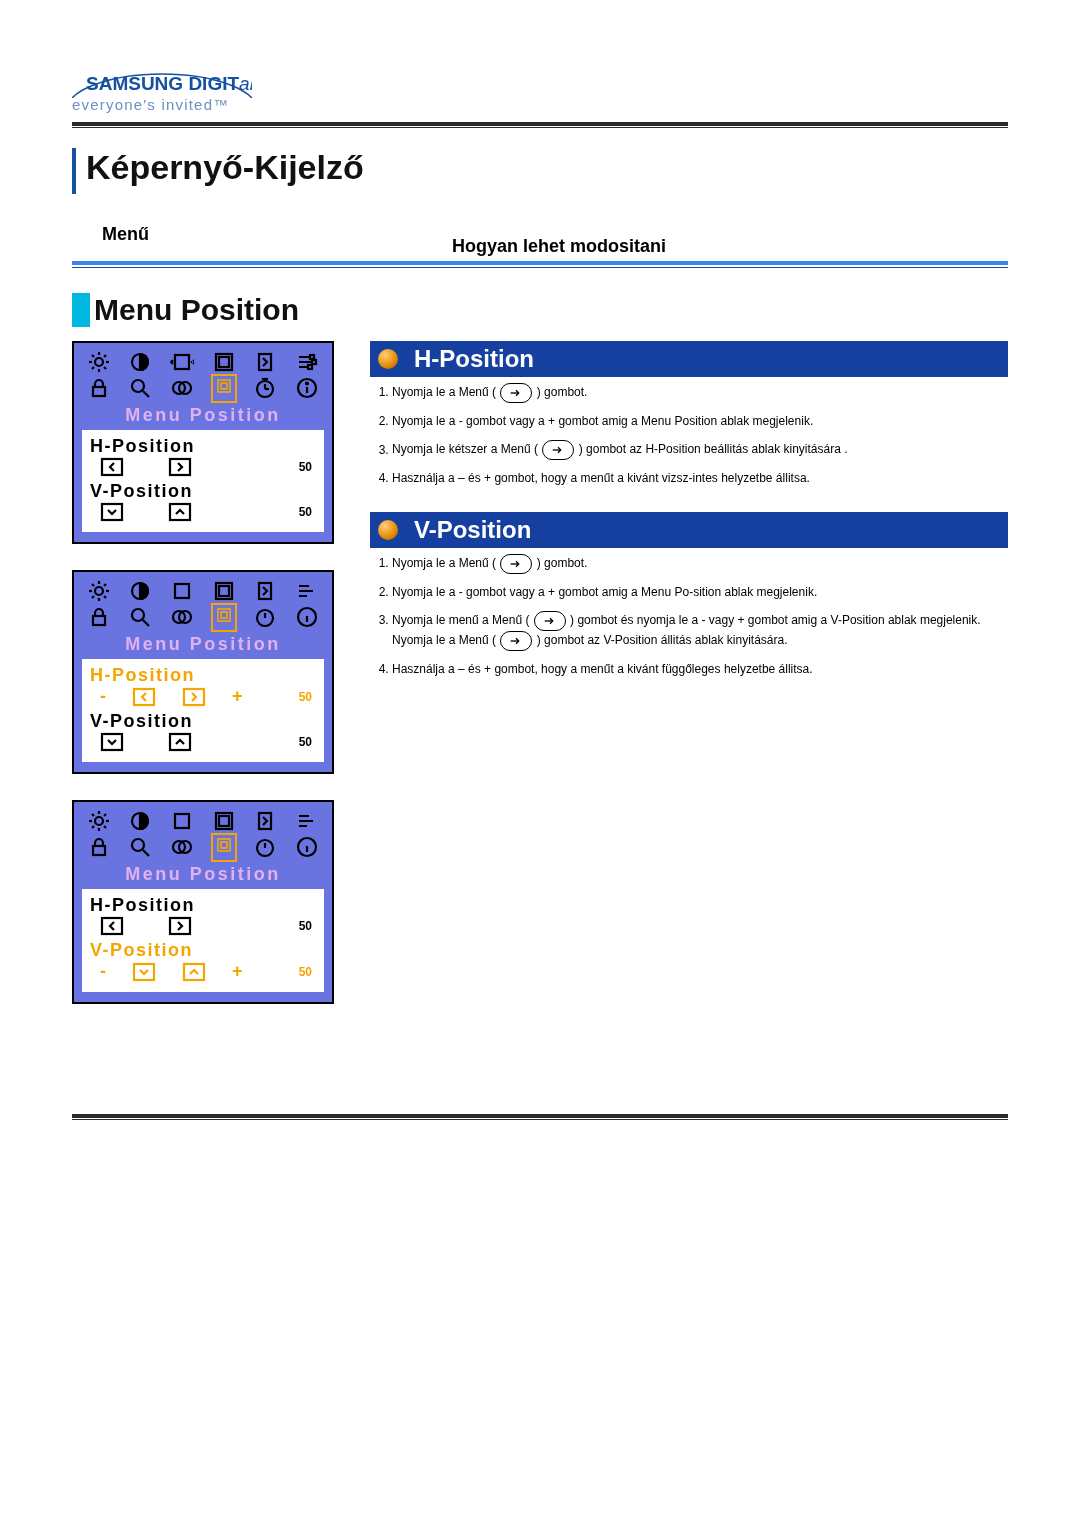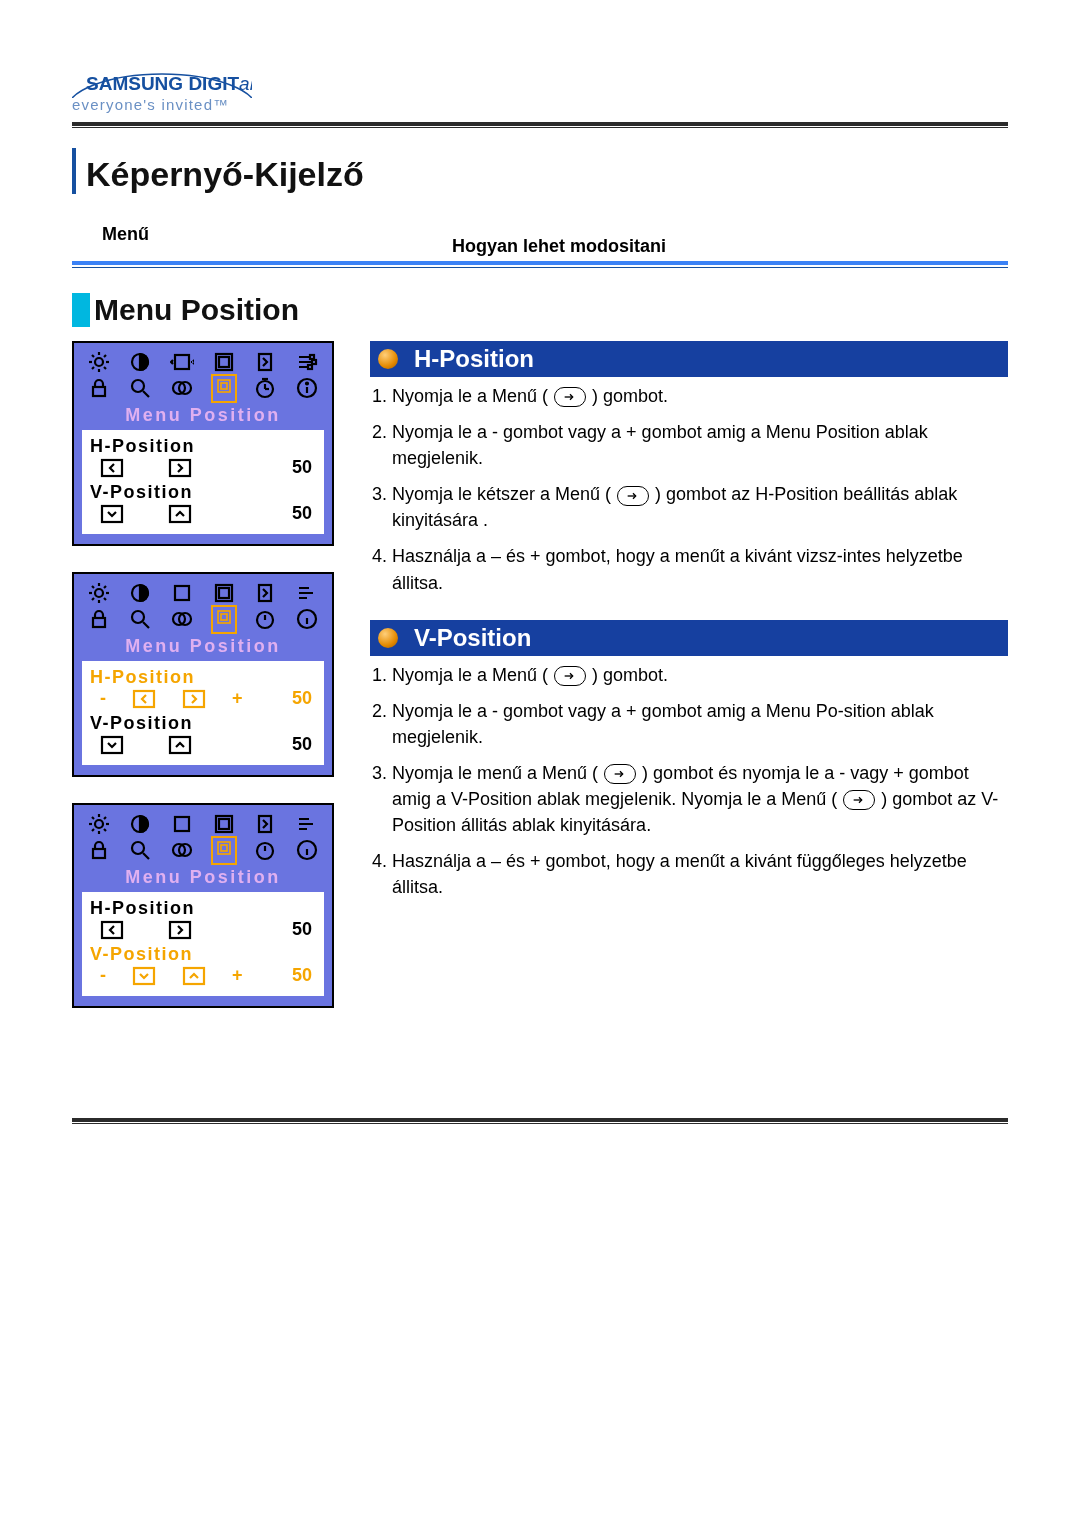--- a/index.html
+++ b/index.html
@@ -34,21 +34,21 @@
     margin-top: -2px;
   }
   .rule-dbl {
     border-top: 4px solid #2b2b2b;
     border-bottom: 1px solid #2b2b2b;
     height: 1px;
     margin: 6px 0 20px 0;
   }
   .page-title-wrap {
     display: flex;
-    align-items: flex-end;
+    align-items: flex-start;
     gap: 10px;
     margin-bottom: 30px;
   }
   .page-title-wrap .vbar {
     width: 4px;
     height: 46px;
     background: #1650a0;
   }
   .page-title {
     font-size: 34px;
@@ -152,21 +152,21 @@
   .osd-subline {
     display: flex;
     align-items: center;
     justify-content: space-between;
     padding: 0 4px 4px 10px;
     font-weight: bold;
     font-size: 16px;
   }
   .osd-subline .icons { display: flex; gap: 44px; align-items: center; }
   .osd-subline .icons.narrow { gap: 26px; }
-  .osd-subline .val { color: #000; font-size: 18px; }
+  .osd-subline .val { color: #000; font-size: 12px; }
   .osd-subline .val.hl { color: #f5a500; }
   .osd-subline .sign { font-size: 18px; font-weight: bold; }
   .osd-subline .sign.hl { color: #f5a500; }
   .mini-ico {
     width: 24px; height: 20px;
     display: inline-flex; align-items: center; justify-content: center;
   }
   .mini-ico svg { stroke: #000; fill: none; stroke-width: 2.2; }
   .mini-ico.hl svg * { stroke: #f5a500; }
 
@@ -191,21 +191,21 @@
   }
   .rdesc {
     font-size: 14px;
     font-weight: bold;
     line-height: 1.35;
     margin-bottom: 10px;
   }
   ol.steps {
     margin: 0 0 10px 0;
     padding-left: 22px;
-    font-size: 18px;
+    font-size: 12px;
     line-height: 1.45;
   }
   ol.steps li { margin-bottom: 10px; }
   .btn-ico {
     display: inline-flex;
     vertical-align: middle;
     width: 30px; height: 18px;
     border: 1.5px solid #000;
     border-radius: 10px;
     align-items: center; justify-content: center;

